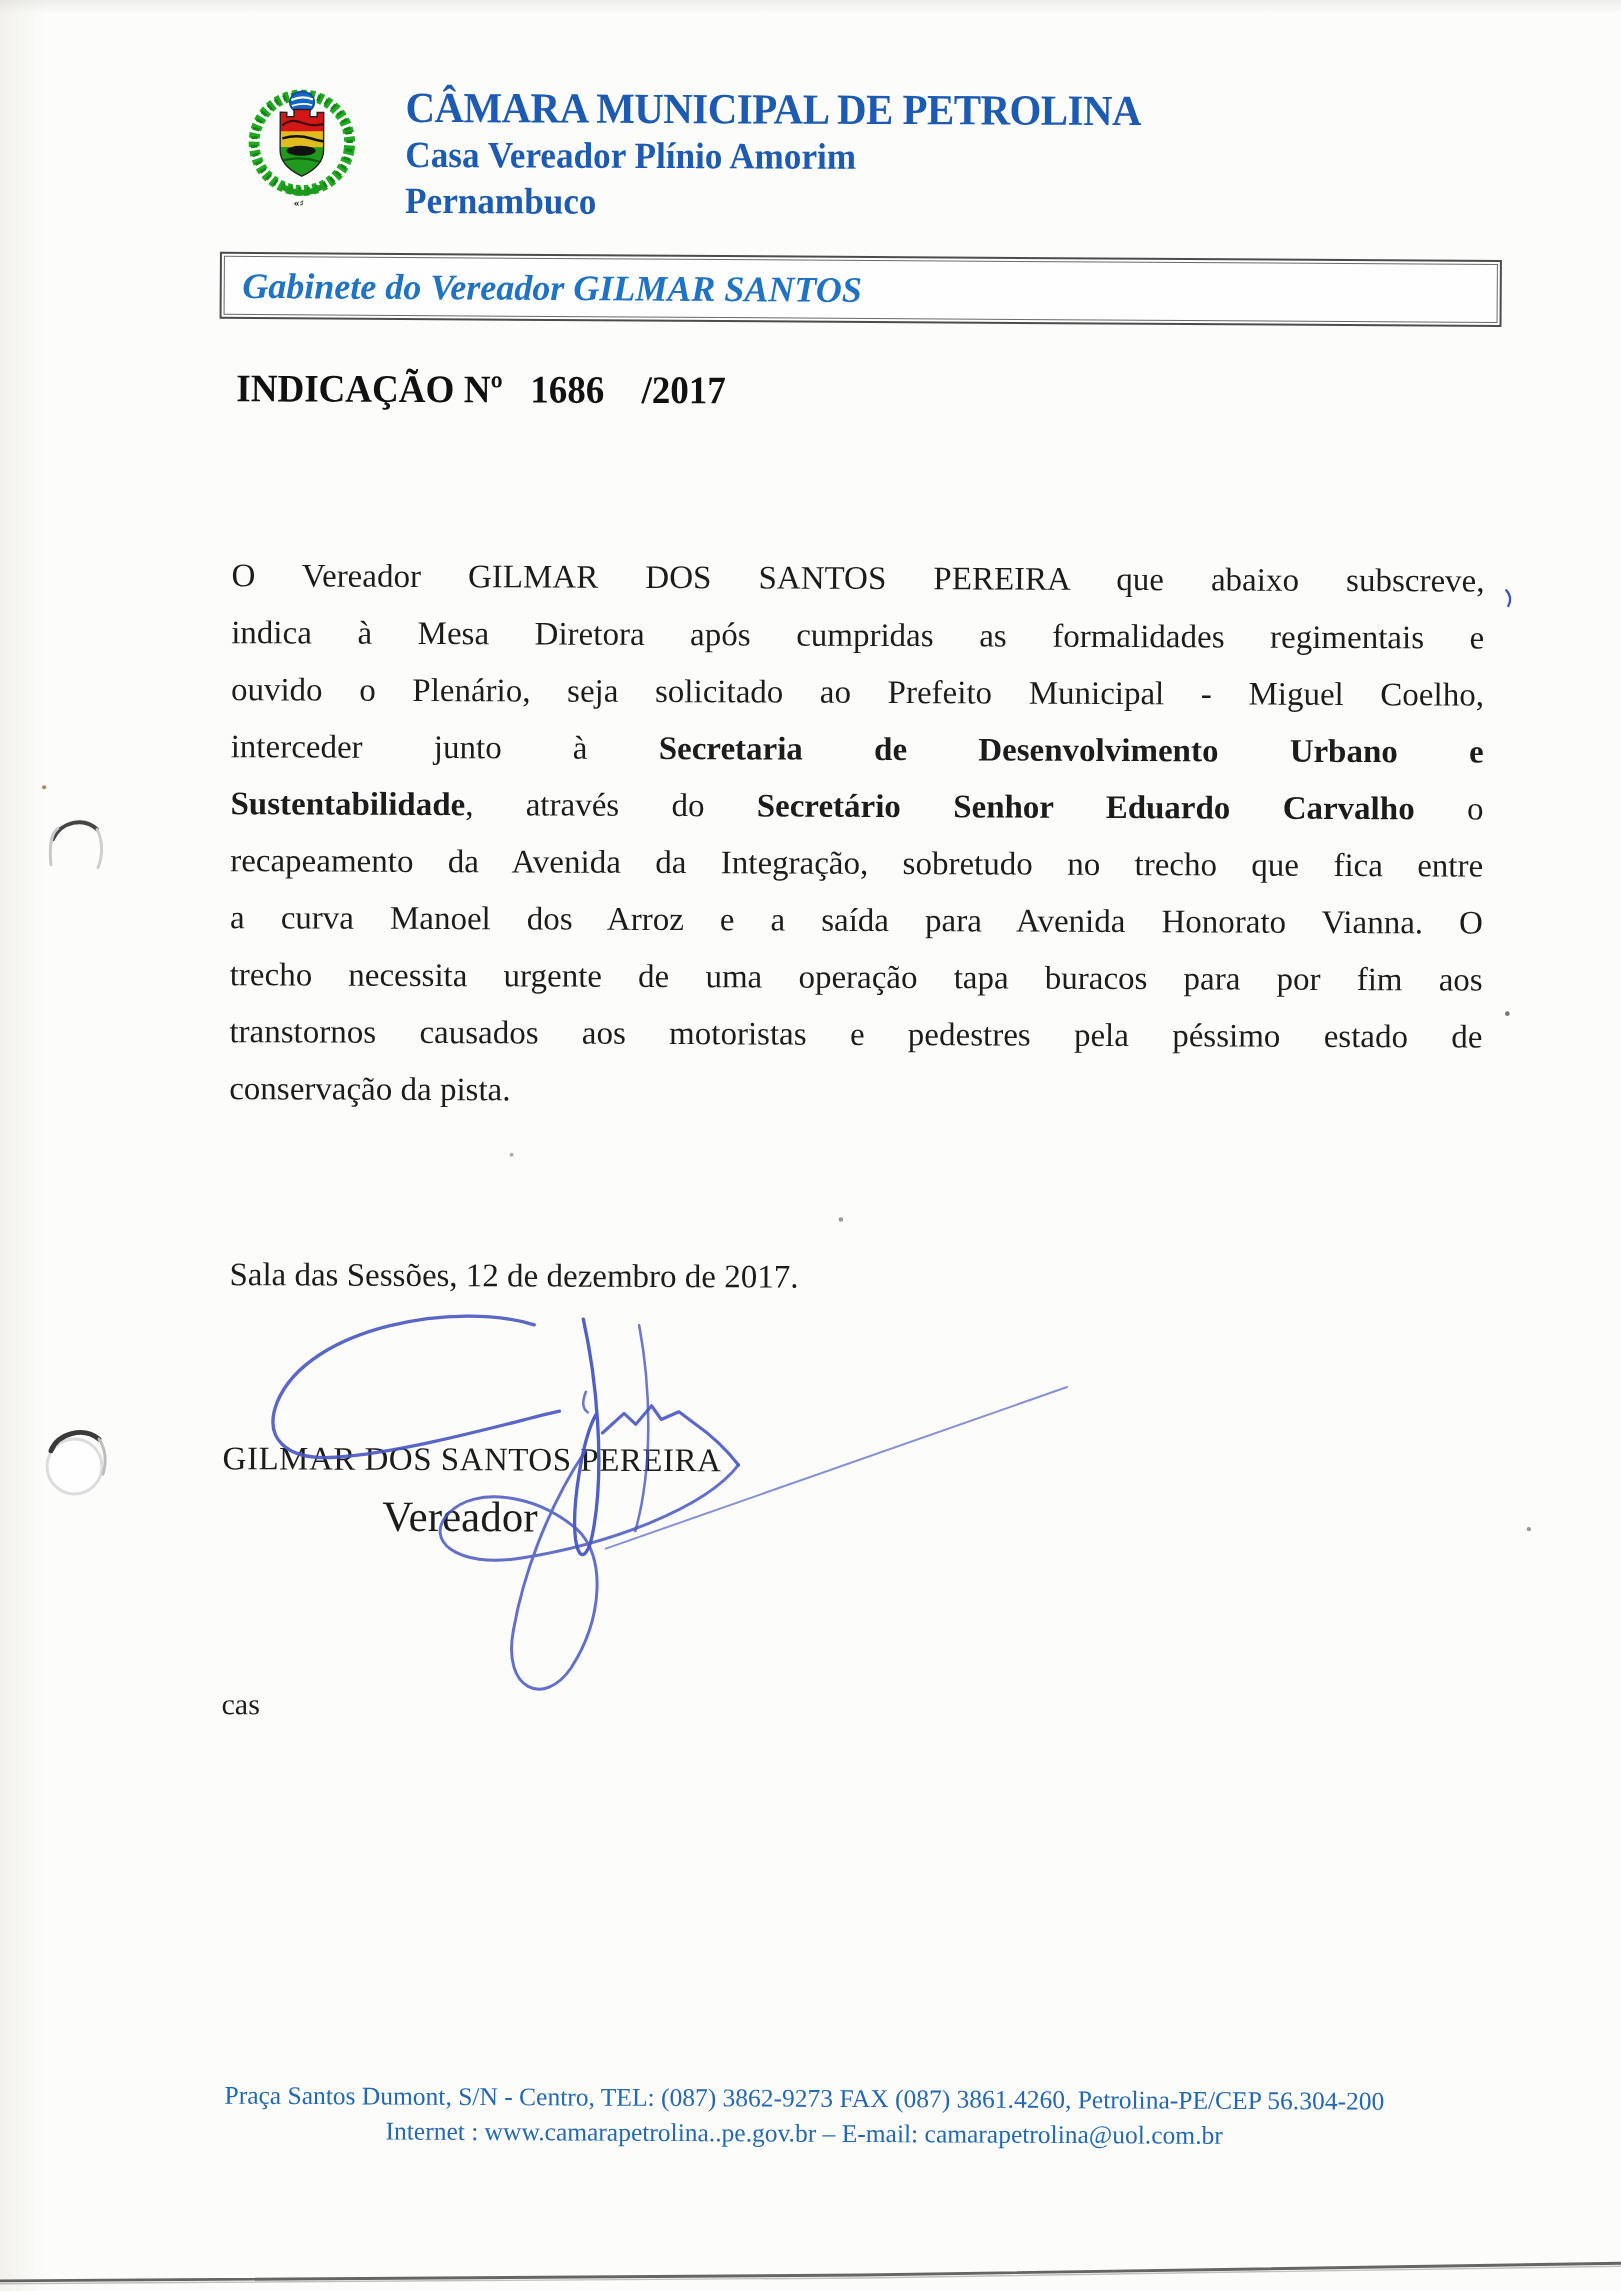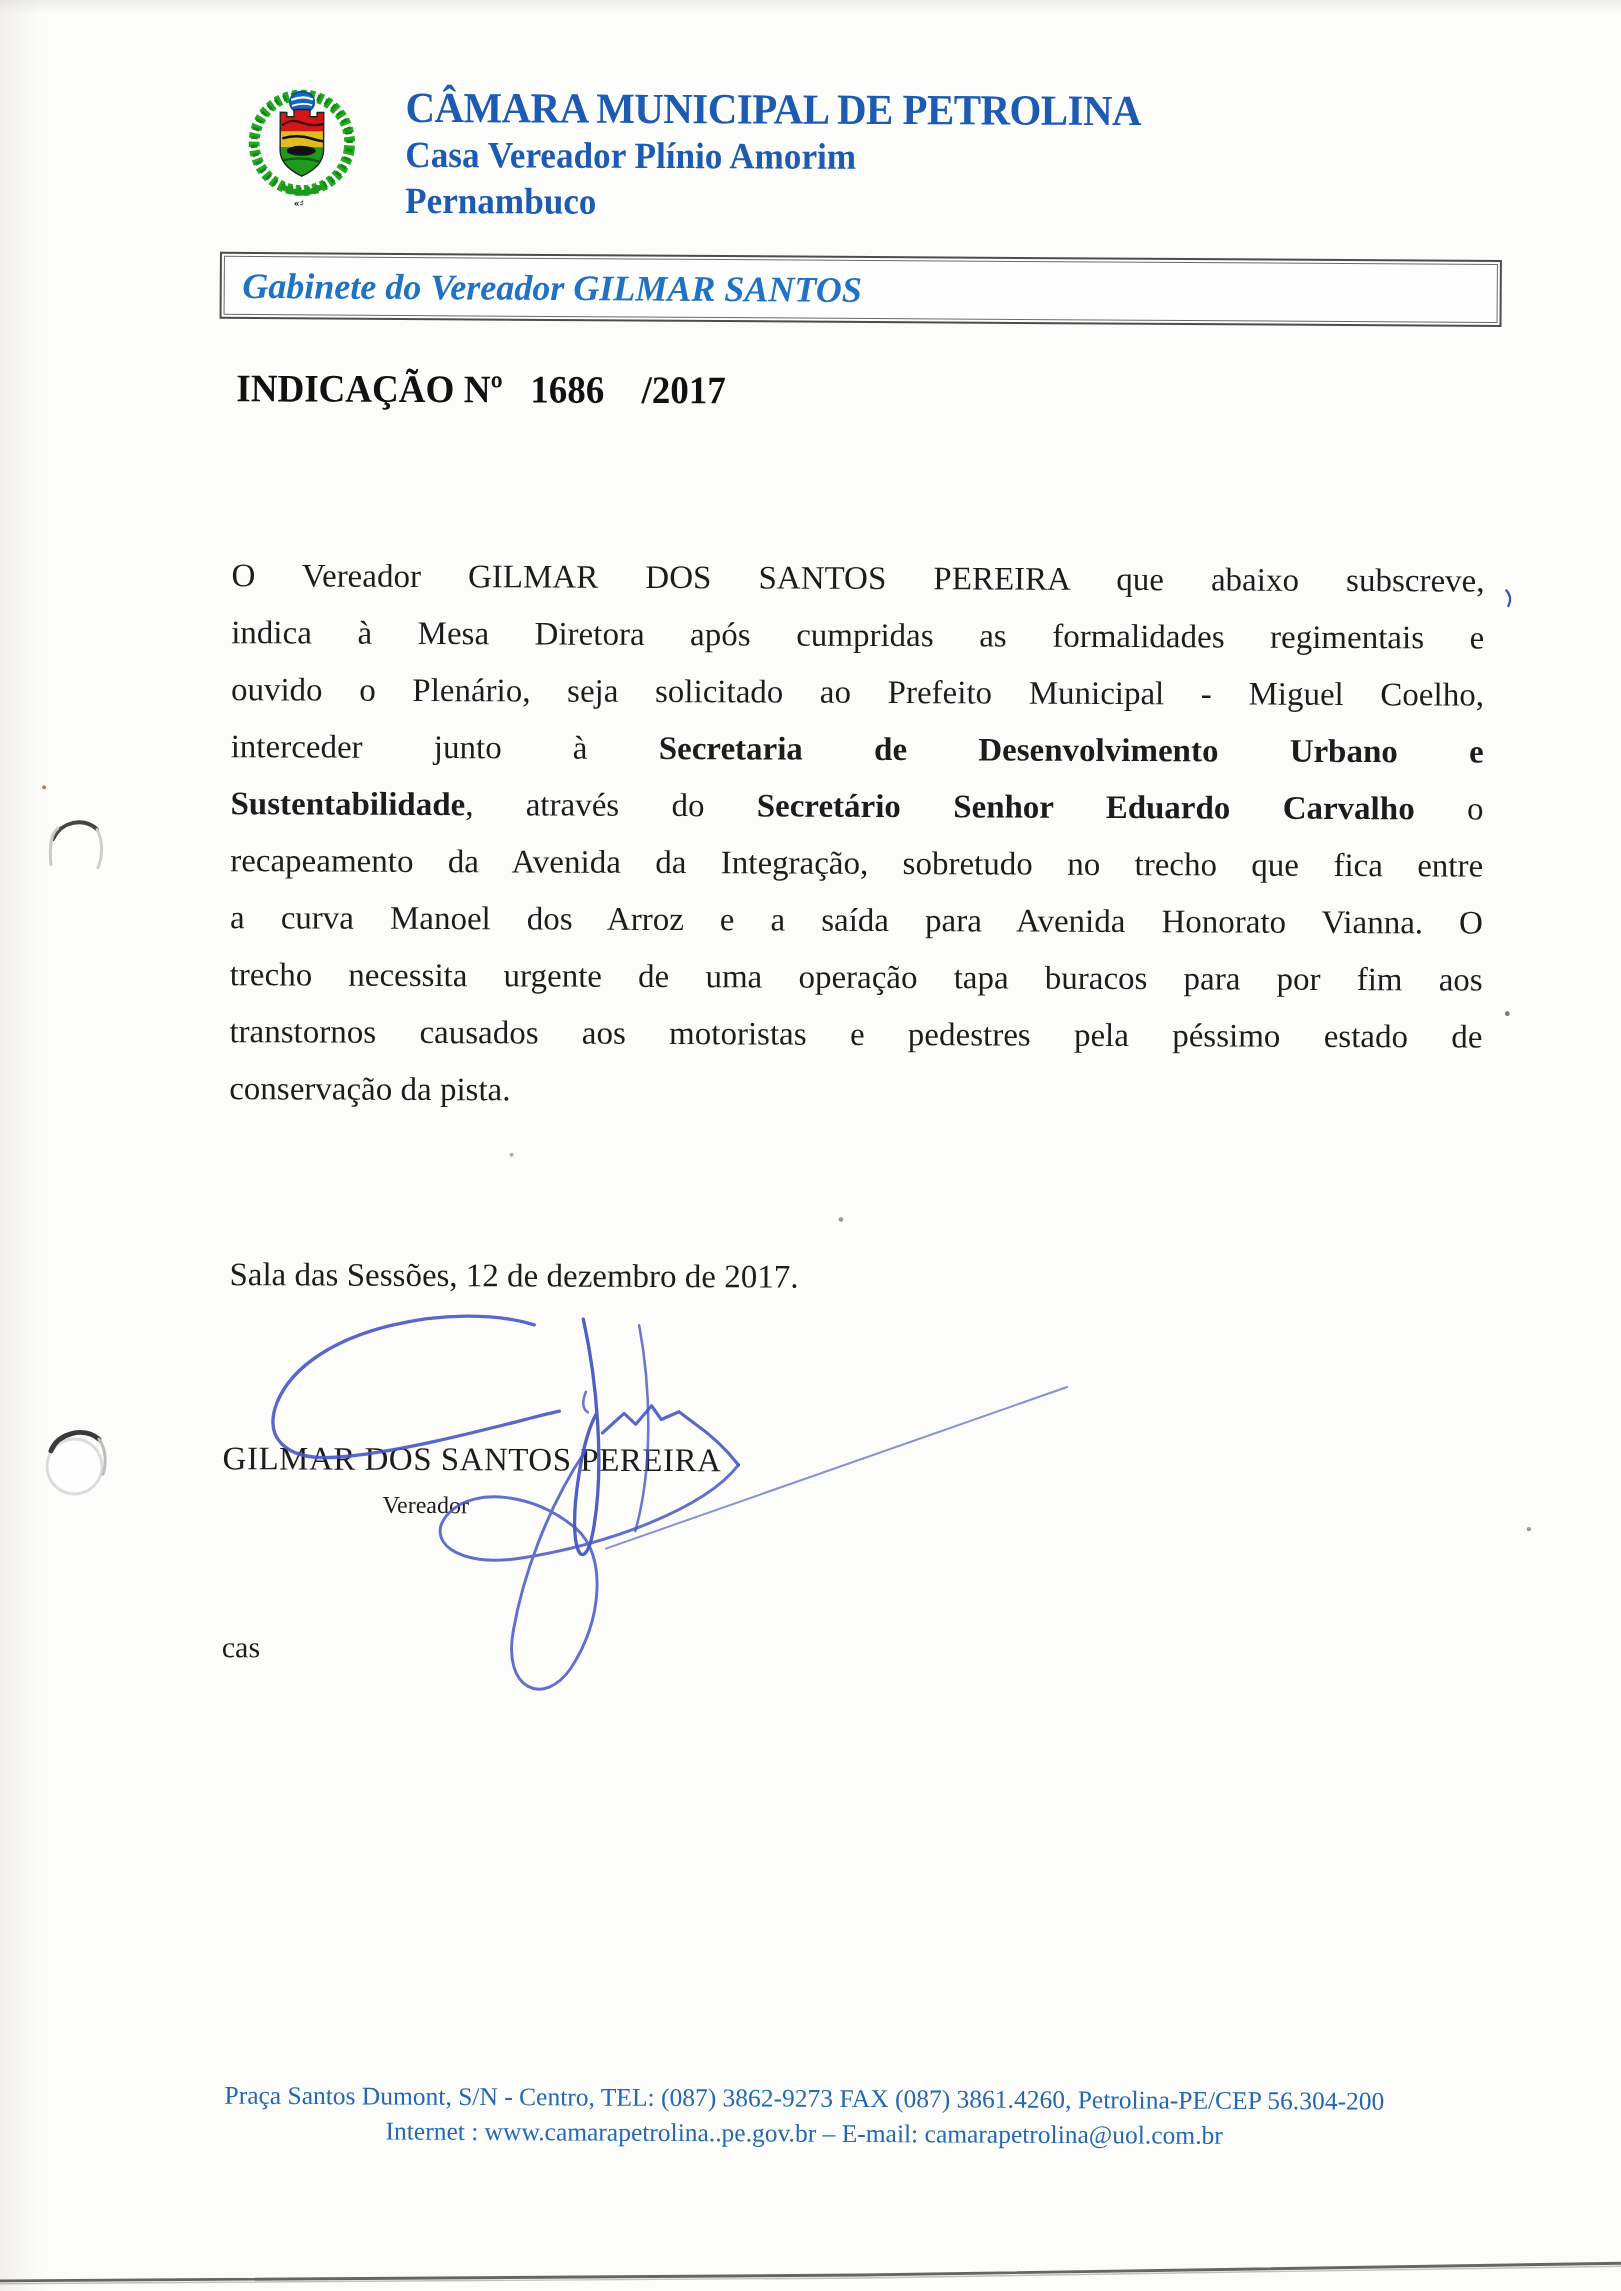--- a/index.html
+++ b/index.html
@@ -40,22 +40,22 @@
 
   
   .body-par{position:absolute;left:231px;top:549px;width:1253px;font-size:33px;}
   .body-par .line{height:57px;line-height:57px;text-align:justify;text-align-last:justify;white-space:normal;}
   .body-par .line.last{text-align:left;text-align-last:left;}
   .body-par b{font-weight:bold;}
 
   
   .date-line{position:absolute;left:232px;top:1258px;font-size:33px;white-space:nowrap;}
   .sig-name{position:absolute;left:226px;top:1442px;font-size:33px;letter-spacing:0.5px;white-space:nowrap;}
-  .sig-title{position:absolute;left:386px;top:1493px;font-size:24px;}
-  .sig-initials{position:absolute;left:226px;top:1632px;font-size:30px;}
+  .sig-title{position:absolute;left:386px;top:1493px;font-size:43px;}
+  .sig-initials{position:absolute;left:226px;top:1689px;font-size:30px;}
   .sig-svg{position:absolute;left:0;top:0;pointer-events:none;}
 
   
   .footer{position:absolute;left:0;top:2080px;width:100%;text-align:center;
           color:var(--footer-blue,#2468b2);transform:rotate(.05deg);}
   .footer .f1{font-size:25.5px;line-height:35px;}
   .footer .f2{font-size:25.5px;line-height:35px;}
 
   
   .artifacts{position:absolute;inset:0;pointer-events:none;}

